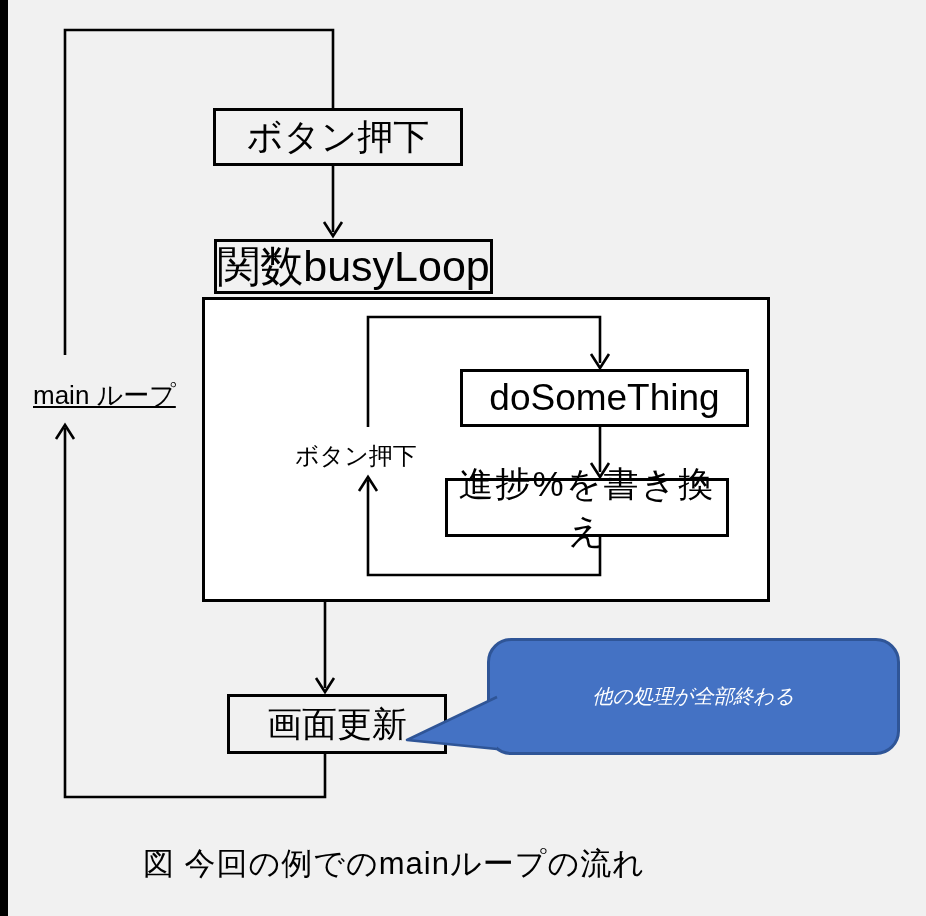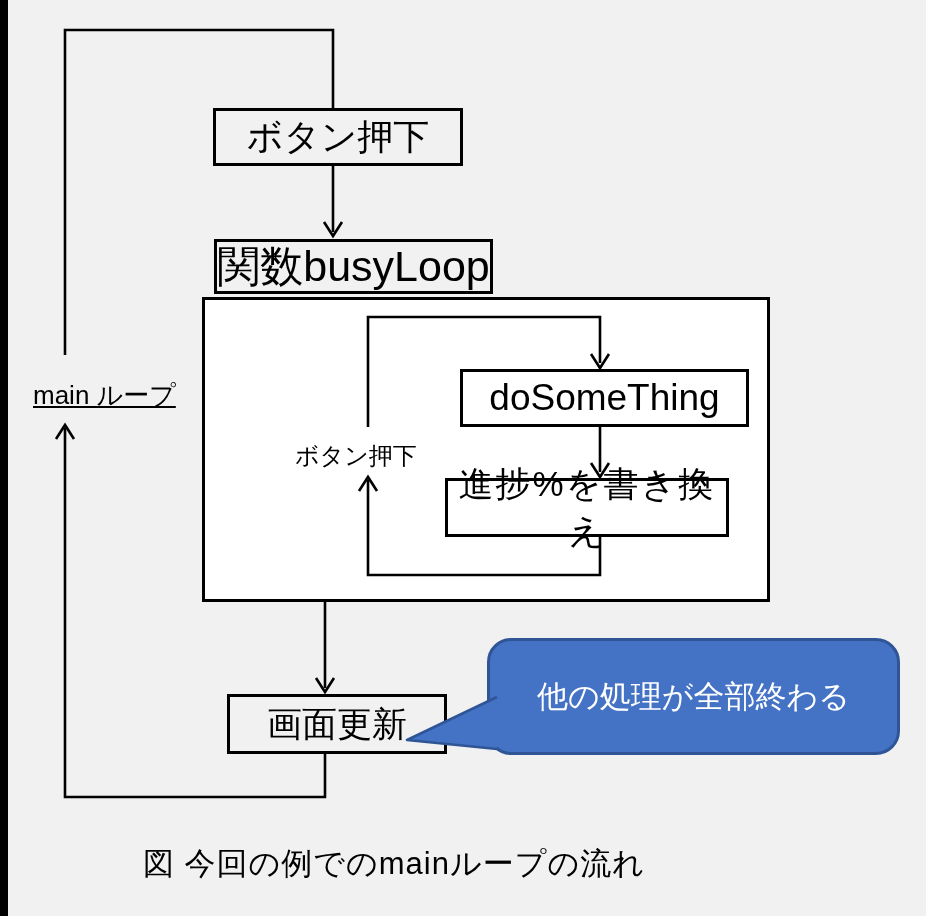--- a/index.html
+++ b/index.html
@@ -34,21 +34,21 @@
   #node-dosomething{left:448px;top:369px;width:289px;height:58px;font-size:37px;}
   #node-progress{left:433px;top:478px;width:284px;height:59px;font-size:35px;letter-spacing:2px;}
   #node-screen{left:215px;top:694px;width:220px;height:60px;font-size:35px;justify-content:center;}
   #label-mainloop{left:33px;top:378px;font-size:26px;white-space:nowrap;text-decoration:underline;}
   #label-forloop{left:295px;top:440px;font-size:24px;white-space:nowrap;}
   #caption{left:143px;top:843px;font-size:31px;white-space:nowrap;letter-spacing:1px;text-align:center;}
   #callout{
     left:487px;top:638px;width:413px;height:117px;
     background:#4472c4;border:3px solid #2f5597;border-radius:24px;
     display:flex;flex-direction:column;align-items:center;justify-content:center;
-    color:#ffffff;font-size:31px;line-height:39px;text-align:center;
+    color:#ffffff;font-size:20px;line-height:39px;text-align:center;font-style:italic;
   }
 </style>
 </head>
 <body>
 
 <div id="stage">
 
   <div id="left-strip"></div>
 
   <div id="container-box" class="abs"></div>

